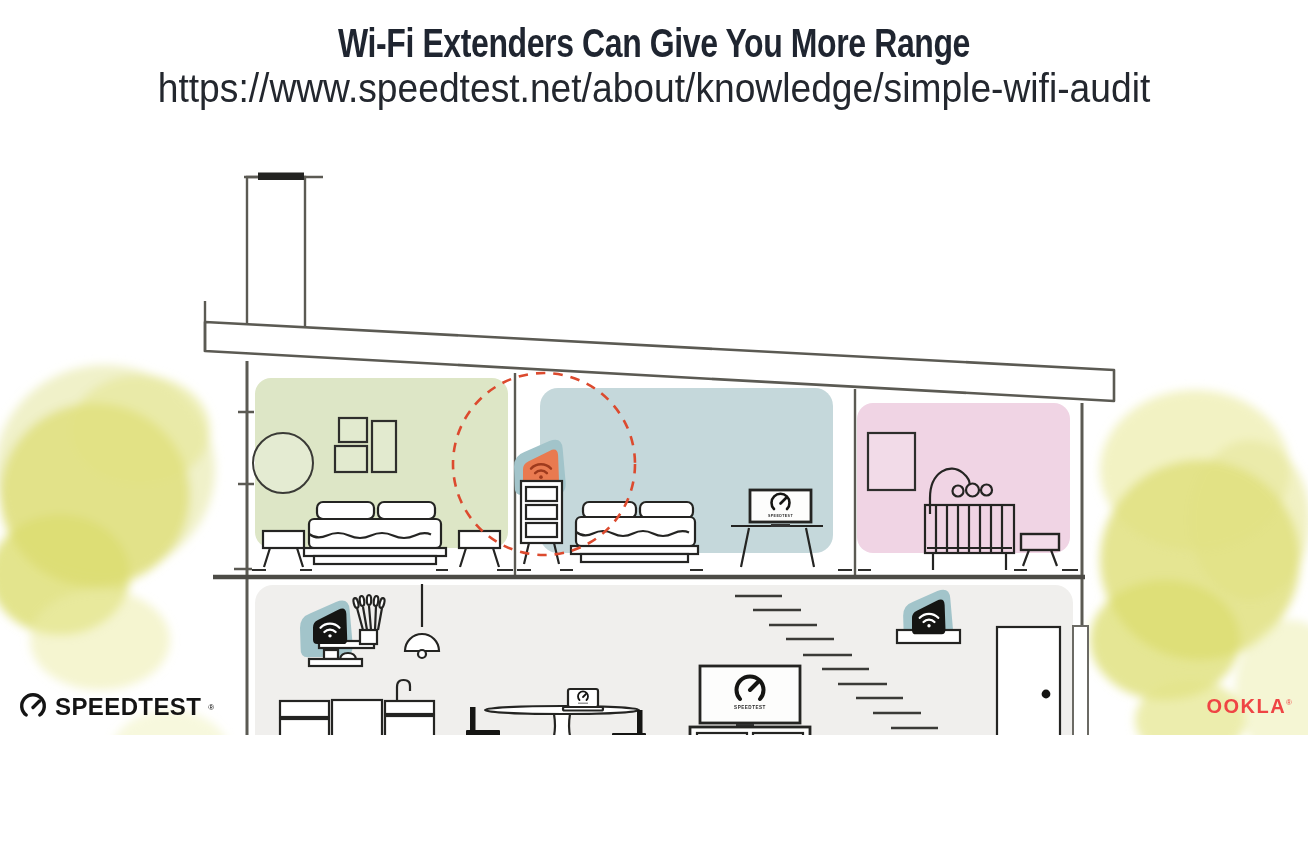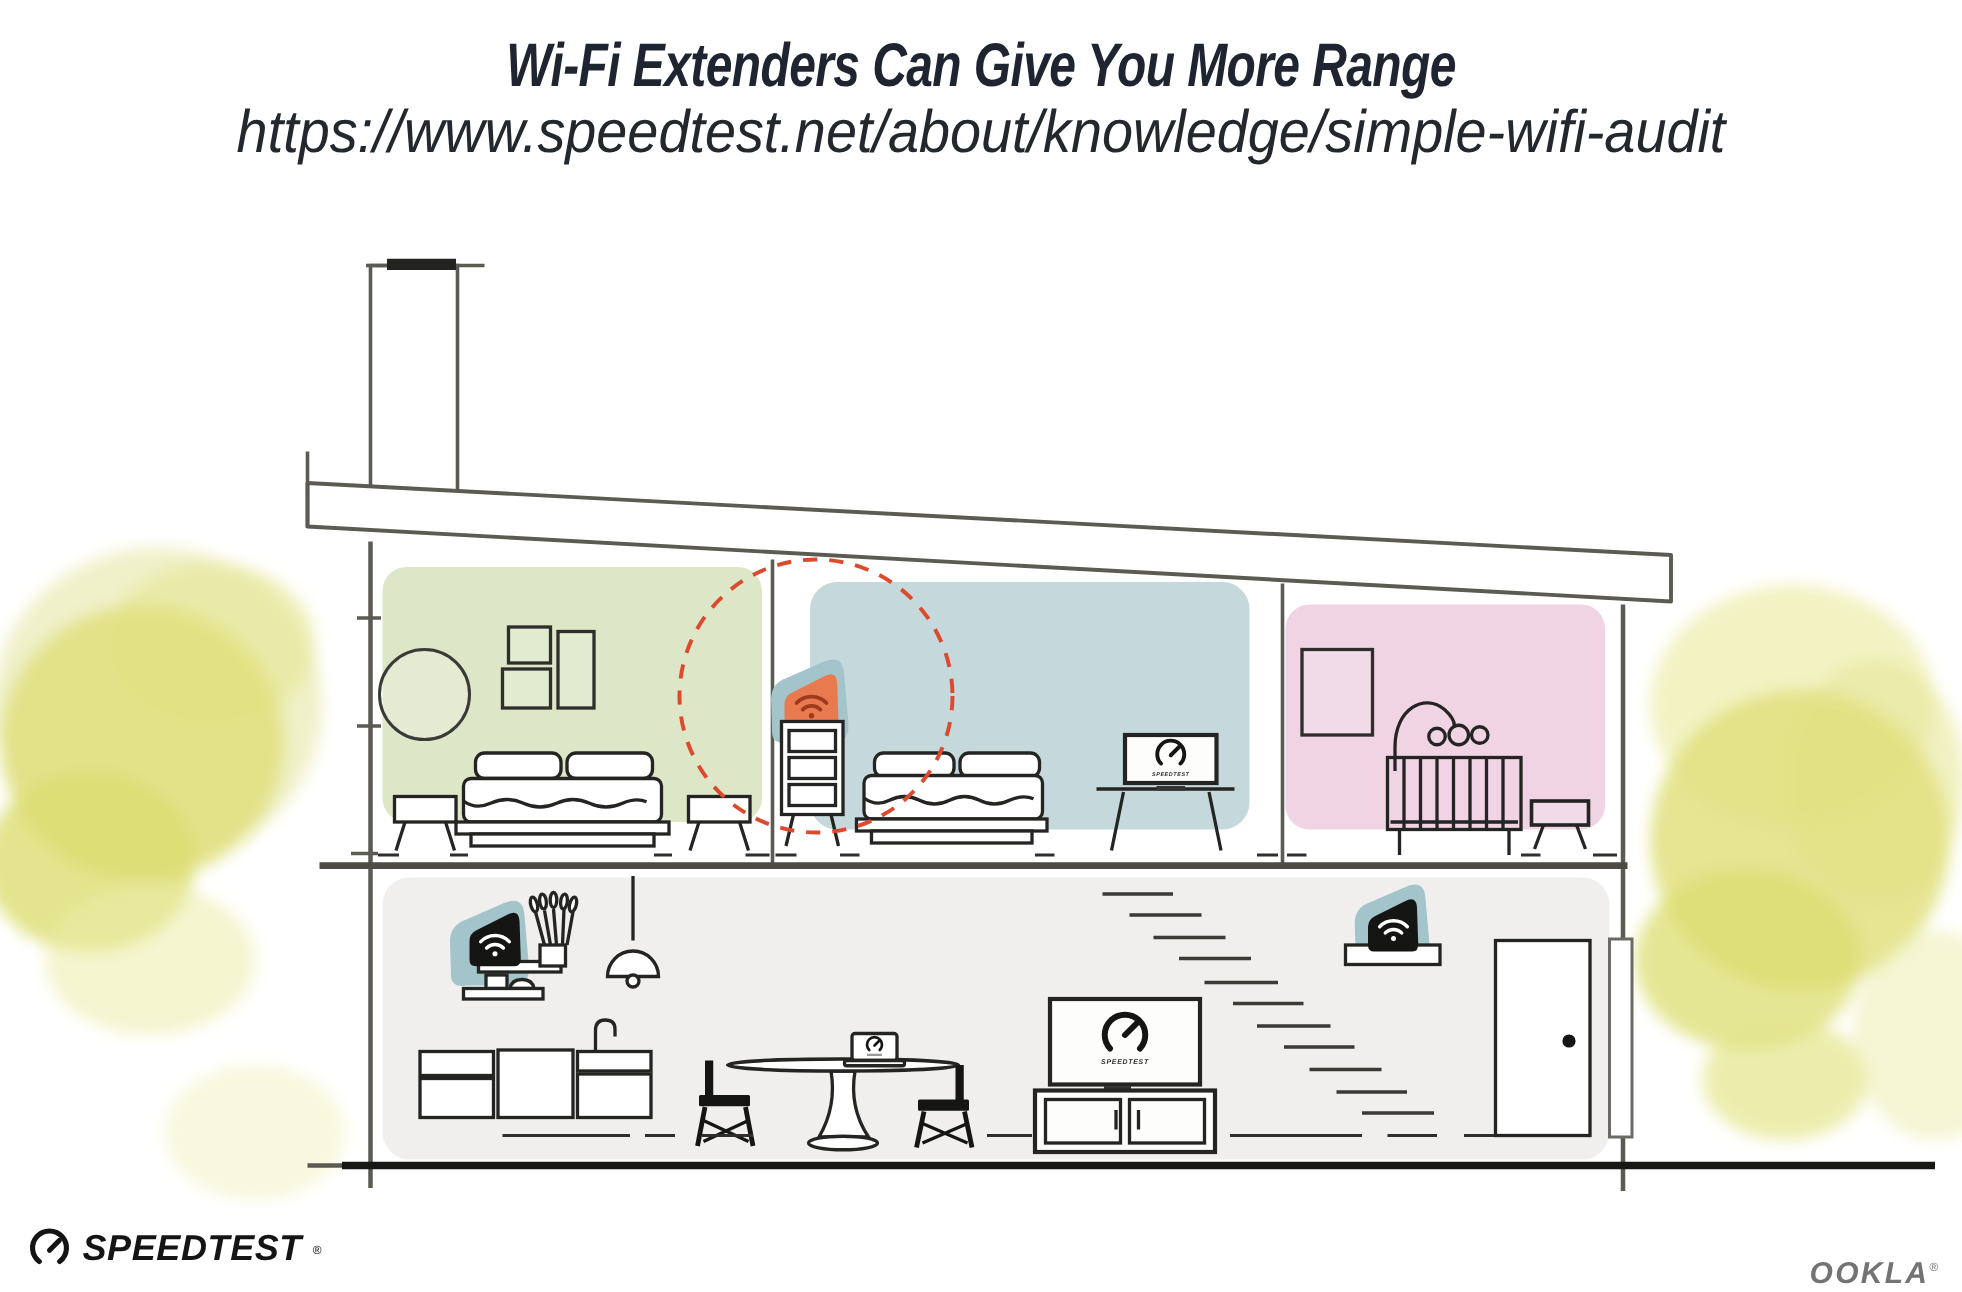--- a/index.html
+++ b/index.html
@@ -1,28 +1,28 @@
 <!DOCTYPE html>
 <html><head>
 <meta charset="utf-8">
 <style>
   html,body{margin:0;padding:0;background:#ffffff;}
-  .canvas{position:relative;width:1308px;height:861px;background:#fff;overflow:hidden;
-          font-family:"Liberation Sans", sans-serif;font-style:italic;}
+  .canvas{position:relative;width:1308px;height:735px;background:#fff;overflow:hidden;
+          font-family:"Liberation Sans", sans-serif;}
   .title{position:absolute;top:20px;left:0;width:100%;text-align:center;
          font-size:41px;font-weight:700;letter-spacing:-0.5px;color:#1f2530;
          transform:scaleX(0.78);}
   .url{position:absolute;top:66px;left:0;width:100%;text-align:center;
        font-size:40px;font-weight:400;letter-spacing:0;color:#23272e;
        transform:scaleX(0.93);}
   .illus{position:absolute;top:0;left:0;}
   .footer-left{position:absolute;left:18px;bottom:13px;display:flex;align-items:center;gap:7px;}
   .st-word{font-size:24px;font-weight:800;letter-spacing:0.4px;color:#141414;}
-  .footer-right{position:absolute;right:16px;bottom:0;font-size:20px;font-weight:700;
-                letter-spacing:1.5px;color:#737373;}
+  .footer-right{position:absolute;right:16px;bottom:17px;font-size:20px;font-weight:700;
+                letter-spacing:1.5px;color:#ef4444;}
   .tm{font-size:8px;vertical-align:super;font-weight:400;letter-spacing:0;}
   
   .wall{stroke:#5b5a53;stroke-width:3;fill:none;}
   .wallt{stroke:#5b5a53;stroke-width:2.4;fill:none;}
   .roof{fill:#fff;stroke:#5b5a53;stroke-width:2.6;stroke-linejoin:round;}
   .fl{stroke:#4c4b46;stroke-width:4.5;}
   .gl{stroke:#171715;stroke-width:5;}
   .fn{fill:#fff;stroke:#242422;stroke-width:2.2;}
   .fn3{fill:#fdfdfc;stroke:#242422;stroke-width:2.8;}
   .fo{fill:none;stroke:#242422;stroke-width:2.2;}

